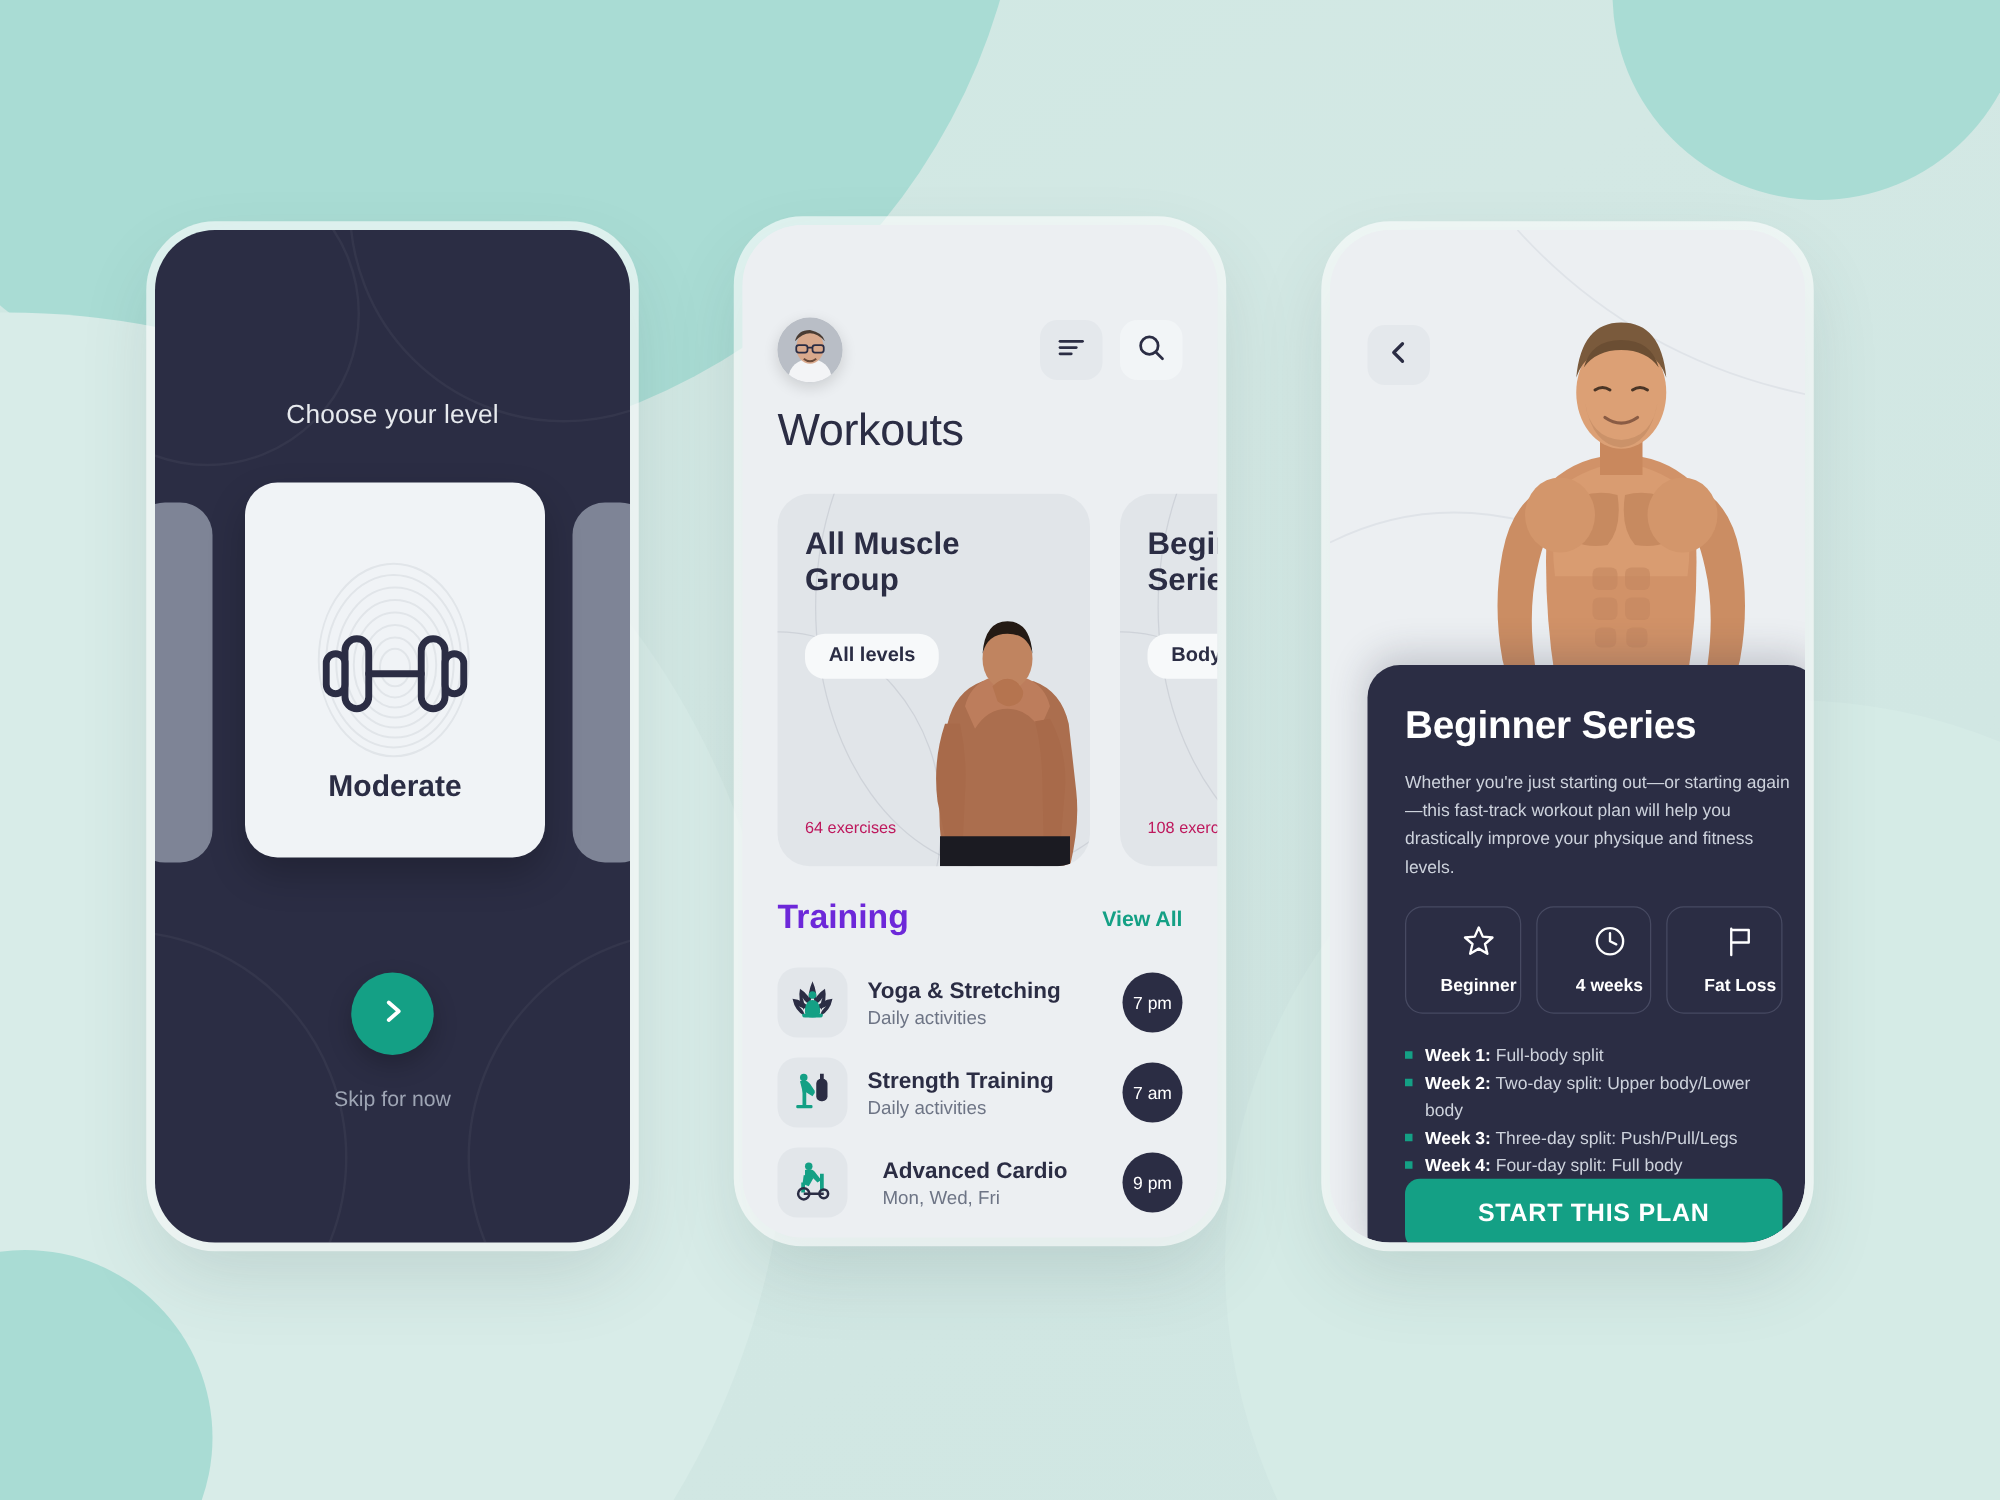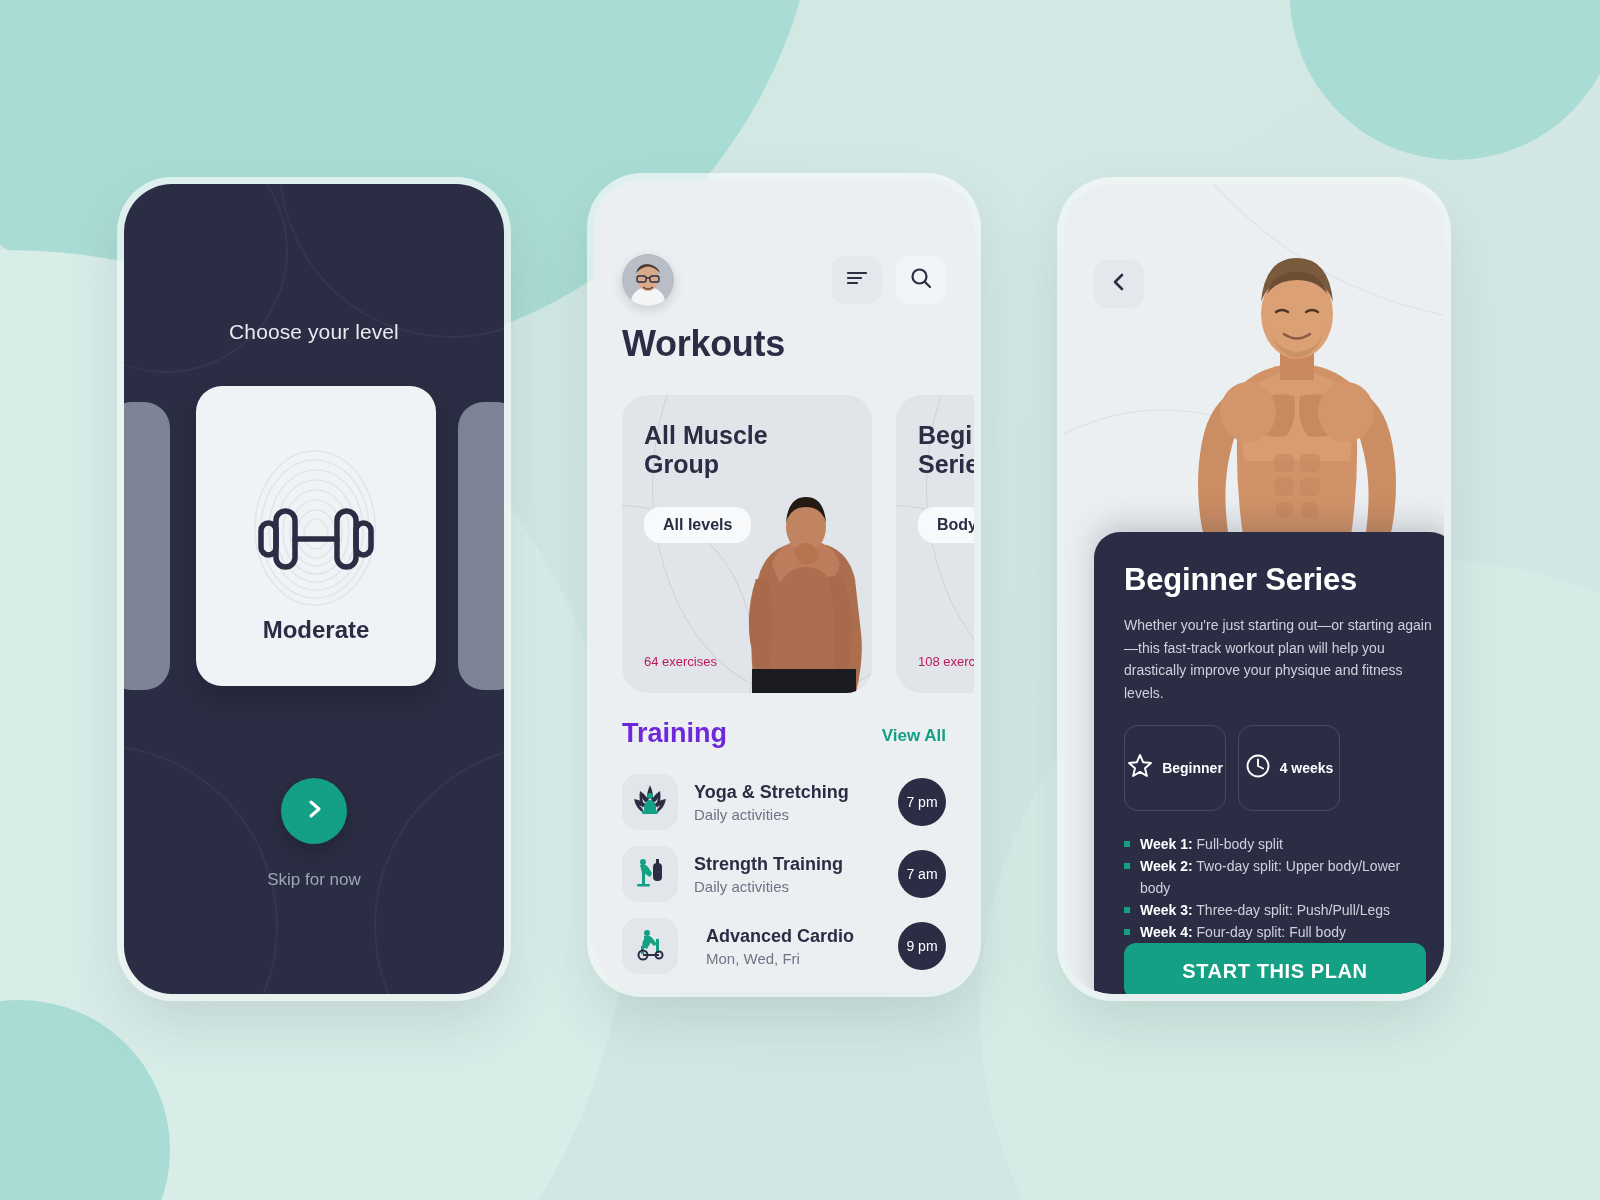--- a/index.html
+++ b/index.html
@@ -72,21 +72,21 @@
     position:absolute;left:28px;top:74px;width:52px;height:52px;border-radius:50%;
     overflow:hidden;box-shadow:0 4px 12px rgba(0,0,0,.14);
     background:radial-gradient(circle at 50% 35%,#cfd3d8,#a9aeb6);
   }
   .iconbtn{
     position:absolute;top:76px;width:50px;height:48px;border-radius:14px;
     background:#e4e8ec;display:flex;align-items:center;justify-content:center;cursor:pointer;
   }
   .iconbtn.search{background:#f2f5f7;}
   .p2-h1{
-    position:absolute;left:28px;top:143px;font-size:36px;font-weight:bold;color:#2b2d44;
+    position:absolute;left:28px;top:143px;font-size:36px;font-weight:normal;color:#2b2d44;
     letter-spacing:-.3px;
   }
   .wcard{
     position:absolute;top:215px;border-radius:26px;background:#e1e5e9;overflow:hidden;
   }
   .wcard.c1{left:28px;width:250px;height:298px;}
   .wcard.c2{left:302px;width:250px;height:298px;}
   .wcard .ct{
     position:absolute;left:22px;top:26px;font-size:25px;font-weight:bold;color:#2b2d44;
     line-height:1.16;width:175px;
@@ -132,21 +132,21 @@
     border-radius:26px;padding:30px 30px 0 30px;box-sizing:border-box;
     box-shadow:0 -8px 30px rgba(40,45,70,.22);
   }
   .detail h2{margin:0;font-size:31px;font-weight:bold;color:#fff;letter-spacing:-.2px;}
   .detail p.desc{
     margin:16px 0 0 0;font-size:14px;line-height:1.62;color:#cdd2dc;width:318px;
   }
   .feats{display:flex;gap:12px;margin-top:20px;}
   .feat{
     width:100px;height:84px;border:1px solid #474a62;border-radius:14px;
-    display:flex;flex-direction:row;align-items:center;justify-content:center;gap:9px;
+    display:flex;flex-direction:column;align-items:center;justify-content:center;gap:9px;padding-left:25px;
   }
   .feat span.lbl{font-size:14px;font-weight:bold;color:#fff;}
   .weeks{margin:22px 0 0 0;padding:0;list-style:none;}
   .weeks li{
     font-size:14px;color:#cdd2dc;line-height:1.58;padding-left:16px;position:relative;
   }
   .weeks li::before{
     content:"";position:absolute;left:0;top:8px;width:6px;height:6px;background:#14a085;
   }
   .weeks li b{color:#fff;}
@@ -450,20 +450,28 @@
         </div>
         <div class="feat">
           <span>
             <svg width="26" height="26" viewBox="0 0 26 26">
               <circle cx="13" cy="13" r="10.5" fill="none" stroke="#fff" stroke-width="1.9"></circle>
               <polyline points="13,6.5 13,13 18,15.5" fill="none" stroke="#fff" stroke-width="1.9" stroke-linecap="round" stroke-linejoin="round"></polyline>
             </svg>
           </span>
           <span class="lbl">4 weeks</span>
         </div>
+        <div class="feat">
+          <span>
+            <svg width="26" height="26" viewBox="0 0 26 26">
+              <path d="M6 3 v21 M6 4 h14 v10 h-14" fill="none" stroke="#fff" stroke-width="1.9" stroke-linejoin="round" stroke-linecap="round"></path>
+            </svg>
+          </span>
+          <span class="lbl">Fat Loss</span>
+        </div>
       </div>
 
       <ul class="weeks">
         <li><b>Week 1:</b><span> Full-body split</span></li>
         <li><b>Week 2:</b><span> Two-day split: Upper body/Lower body</span></li>
         <li><b>Week 3:</b><span> Three-day split: Push/Pull/Legs</span></li>
         <li><b>Week 4:</b><span> Four-day split: Full body</span></li>
       </ul>
 
       <button class="cta">START THIS PLAN</button>

